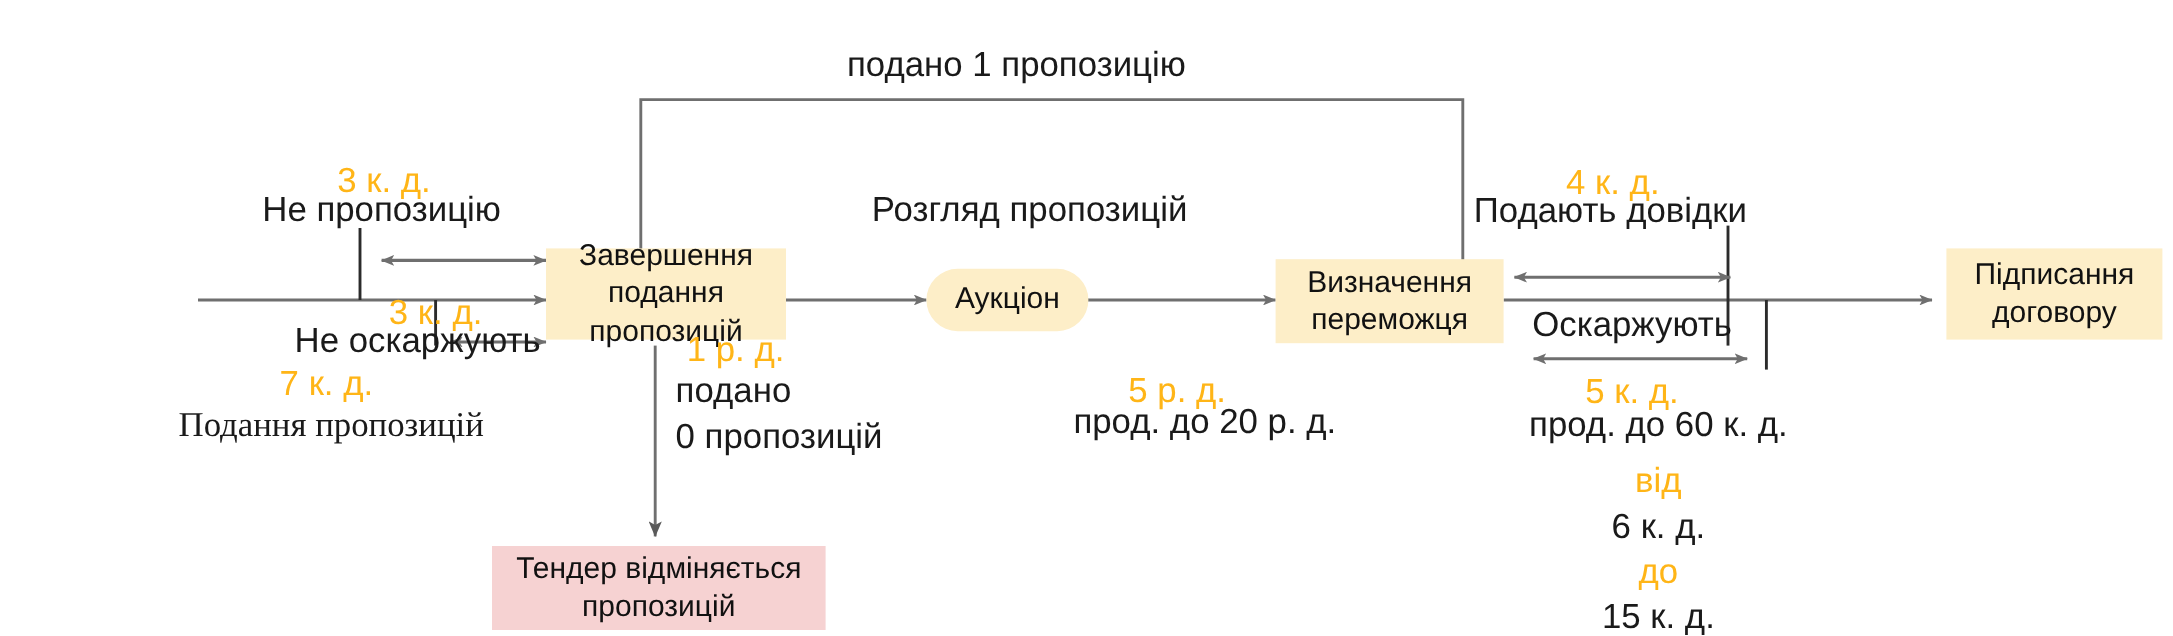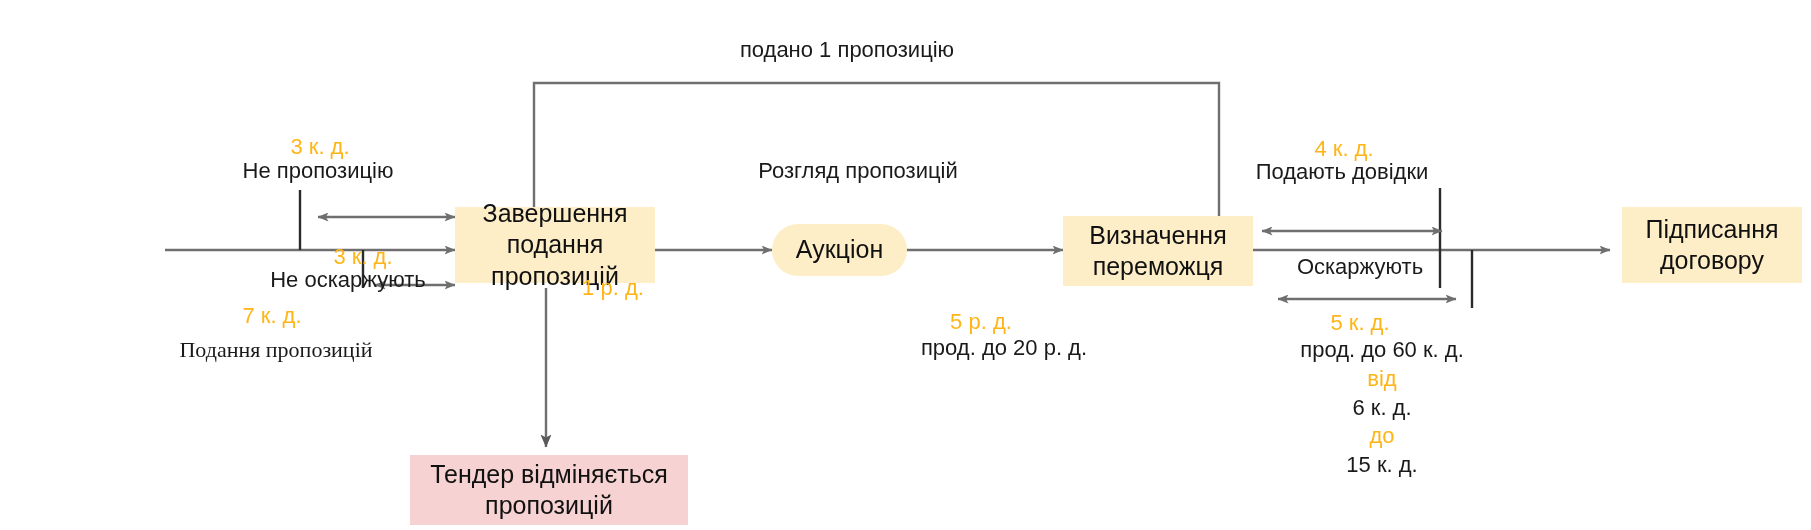--- a/index.html
+++ b/index.html
@@ -35,21 +35,21 @@
     font-size: 25px;
     line-height: 1.25;
     color: #111111;
     white-space: pre-line;
   }
   .node.cream { background: #fdeec8; }
   .node.pink  { background: #f6d2d2; }
 
   .lbl {
     position: absolute;
-    font-size: 22px;
+    font-size: 29px;
     line-height: 1.3;
     color: #1a1a1a;
     white-space: pre-line;
   }
   .lbl.center { text-align: center; transform: translateX(-50%); }
   .lbl.left   { text-align: left; }
   .lbl.orange { color: #ffb517; }
   .lbl .or { color: #ffb517; }
 </style>
 </head>
@@ -133,20 +133,22 @@
   <div class="lbl center orange" style="left:363px; top:243px;">3 к. д.</div>
 
   <div class="lbl center" style="left:348px; top:266px;">Не оскаржують</div>
 
   <div class="lbl center orange" style="left:272px; top:302px;">7 к. д.</div>
 
   <div class="lbl center" style="left:276px; top:336px;font-family:Liberation Serif, serif;">Подання пропозицій</div>
 
   <div class="lbl center orange" style="left:613px; top:274px;">1 р. д.</div>
 
+  <div class="lbl left" style="left:563px; top:308px;">подано
+0 пропозицій</div>
 
   <div class="lbl center" style="left:858px; top:157px;">Розгляд пропозицій</div>
 
   <div class="lbl center orange" style="left:981px; top:308px;">5 р. д.</div>
 
   <div class="lbl center" style="left:1004px; top:334px;">прод. до 20 р. д.</div>
 
   <div class="lbl center orange" style="left:1344px; top:135px;">4  к. д.</div>
 
   <div class="lbl center" style="left:1342px; top:158px;">Подають довідки</div>

